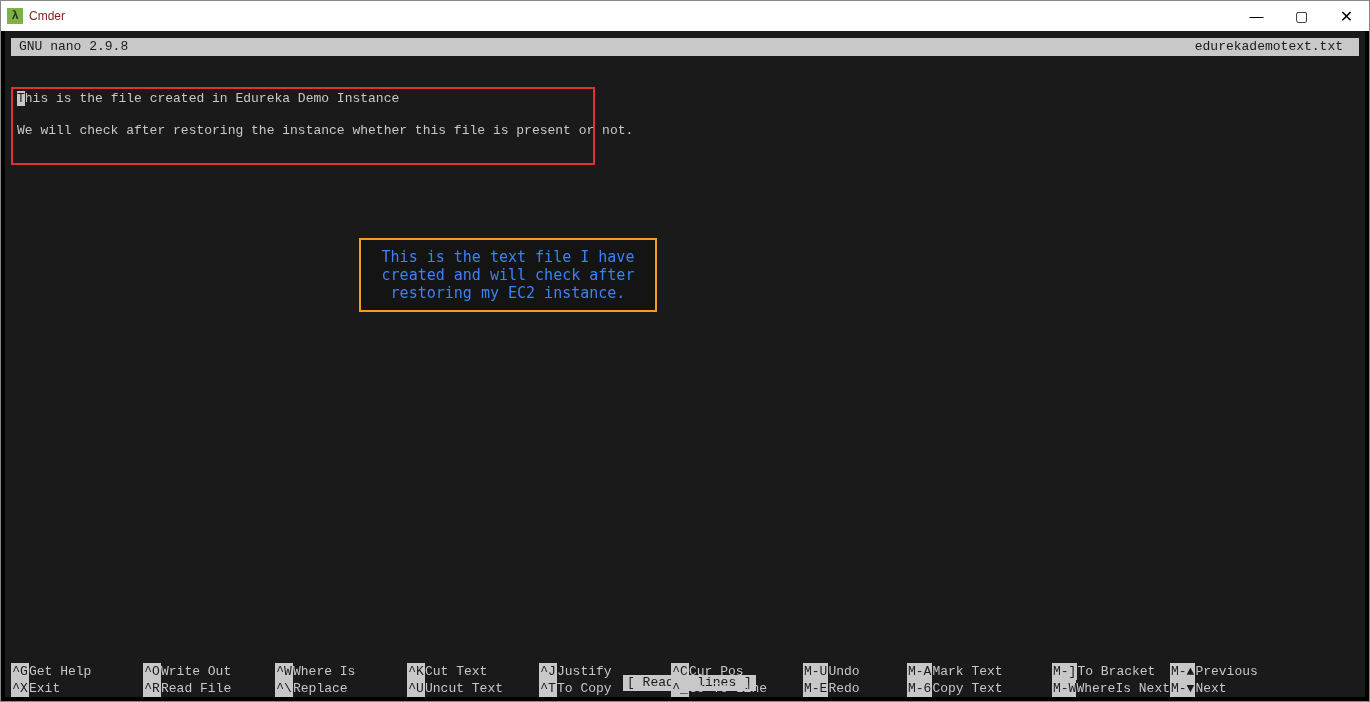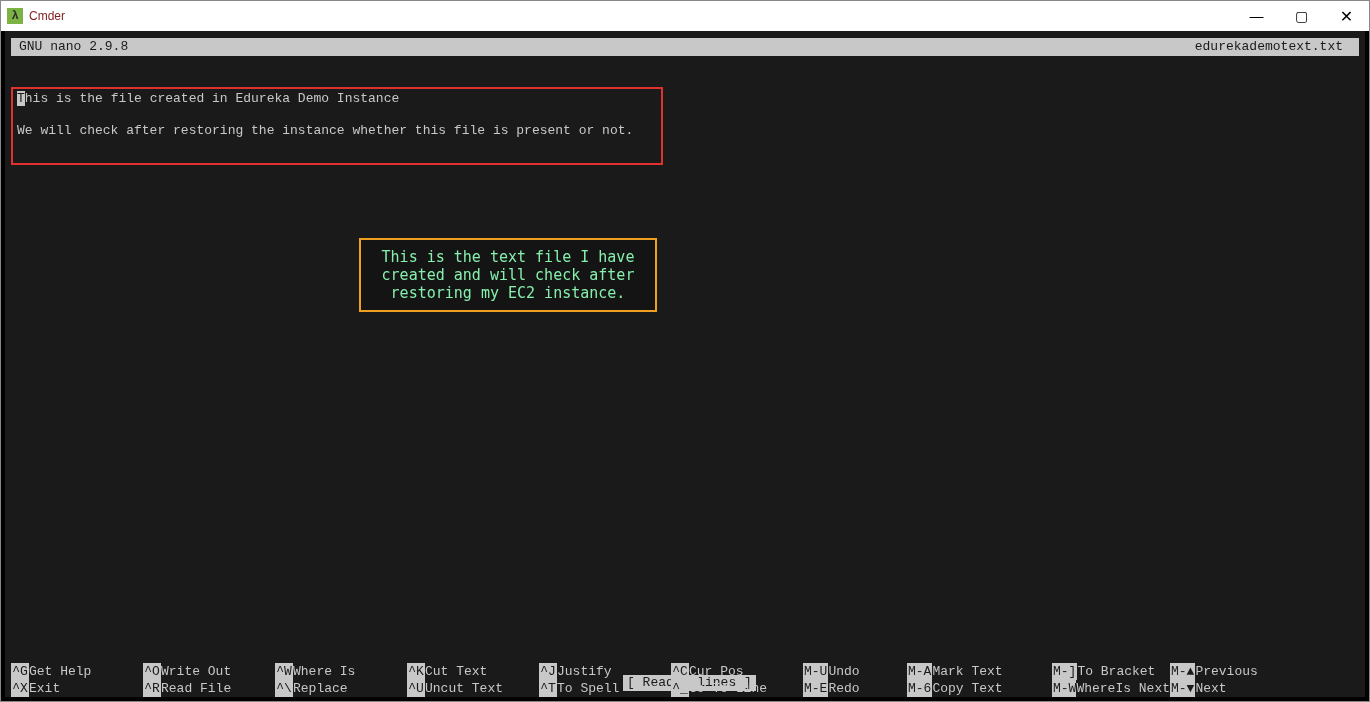--- a/index.html
+++ b/index.html
@@ -45,34 +45,34 @@
     position: absolute; left: 6px; right: 6px; top: 7px; height: 18px;
     background: #c8c8c8; color: #1a1a1a;
     font-size: 13px; line-height: 18px;
     display: flex;
   }
   .nano-header .version { padding-left: 8px; }
   .nano-header .filename { position: absolute; left: 0; right: 16px; text-align: right; }
 
   .content-box {
     position: absolute; left: 6px; top: 56px;
-    width: 652px; height: 78px;
+    width: 584px; height: 78px;
     border: 2px solid #e03131;
     padding: 2px 4px;
     color: #c8c8c8; font-size: 13px; line-height: 16px;
     white-space: pre;
   }
   .content-box .cursor-char { background: #c8c8c8; color: #1a1a1a; }
 
   .annotation {
     position: absolute; left: 354px; top: 207px;
     width: 298px; height: 74px;
     border: 2px solid #f0a020;
     background: rgba(0,0,0,0.2);
-    color: #86efac; font-size: 15px;
+    color: #3b82f6; font-size: 15px;
     display: flex; align-items: center; justify-content: center;
     text-align: center; padding: 6px 10px;
     font-family: Consolas, monospace;
   }
 
   .read-status {
     position: absolute; left: 618px; top: 644px;
     background: #c8c8c8; color: #1a1a1a;
     font-size: 13px; padding: 0 4px; height: 16px; line-height: 16px;
   }
@@ -141,21 +141,21 @@
         <span class="col fc7"><span class="kbd">M-U</span><span class="klabel">Undo</span></span>
         <span class="col fc8"><span class="kbd">M-A</span><span class="klabel">Mark Text</span></span>
         <span class="col fc9"><span class="kbd">M-]</span><span class="klabel">To Bracket</span></span>
         <span class="col fc10"><span class="kbd">M-▲</span><span class="klabel">Previous</span></span>
       </div>
       <div class="footer-row">
         <span class="col fc1"><span class="kbd">^X</span><span class="klabel">Exit</span></span>
         <span class="col fc2"><span class="kbd">^R</span><span class="klabel">Read File</span></span>
         <span class="col fc3"><span class="kbd">^\</span><span class="klabel">Replace</span></span>
         <span class="col fc4"><span class="kbd">^U</span><span class="klabel">Uncut Text</span></span>
-        <span class="col fc5"><span class="kbd">^T</span><span class="klabel">To Spell</span></span>
+        <span class="col fc5"><span class="kbd">^T</span><span class="klabel">To Copy</span></span>
         <span class="col fc6"><span class="kbd">^_</span><span class="klabel">Go To Line</span></span>
         <span class="col fc7"><span class="kbd">M-E</span><span class="klabel">Redo</span></span>
         <span class="col fc8"><span class="kbd">M-6</span><span class="klabel">Copy Text</span></span>
         <span class="col fc9"><span class="kbd">M-W</span><span class="klabel">WhereIs Next</span></span>
         <span class="col fc10"><span class="kbd">M-▼</span><span class="klabel">Next</span></span>
       </div>
     </div>
 
   </div>
 </div>

